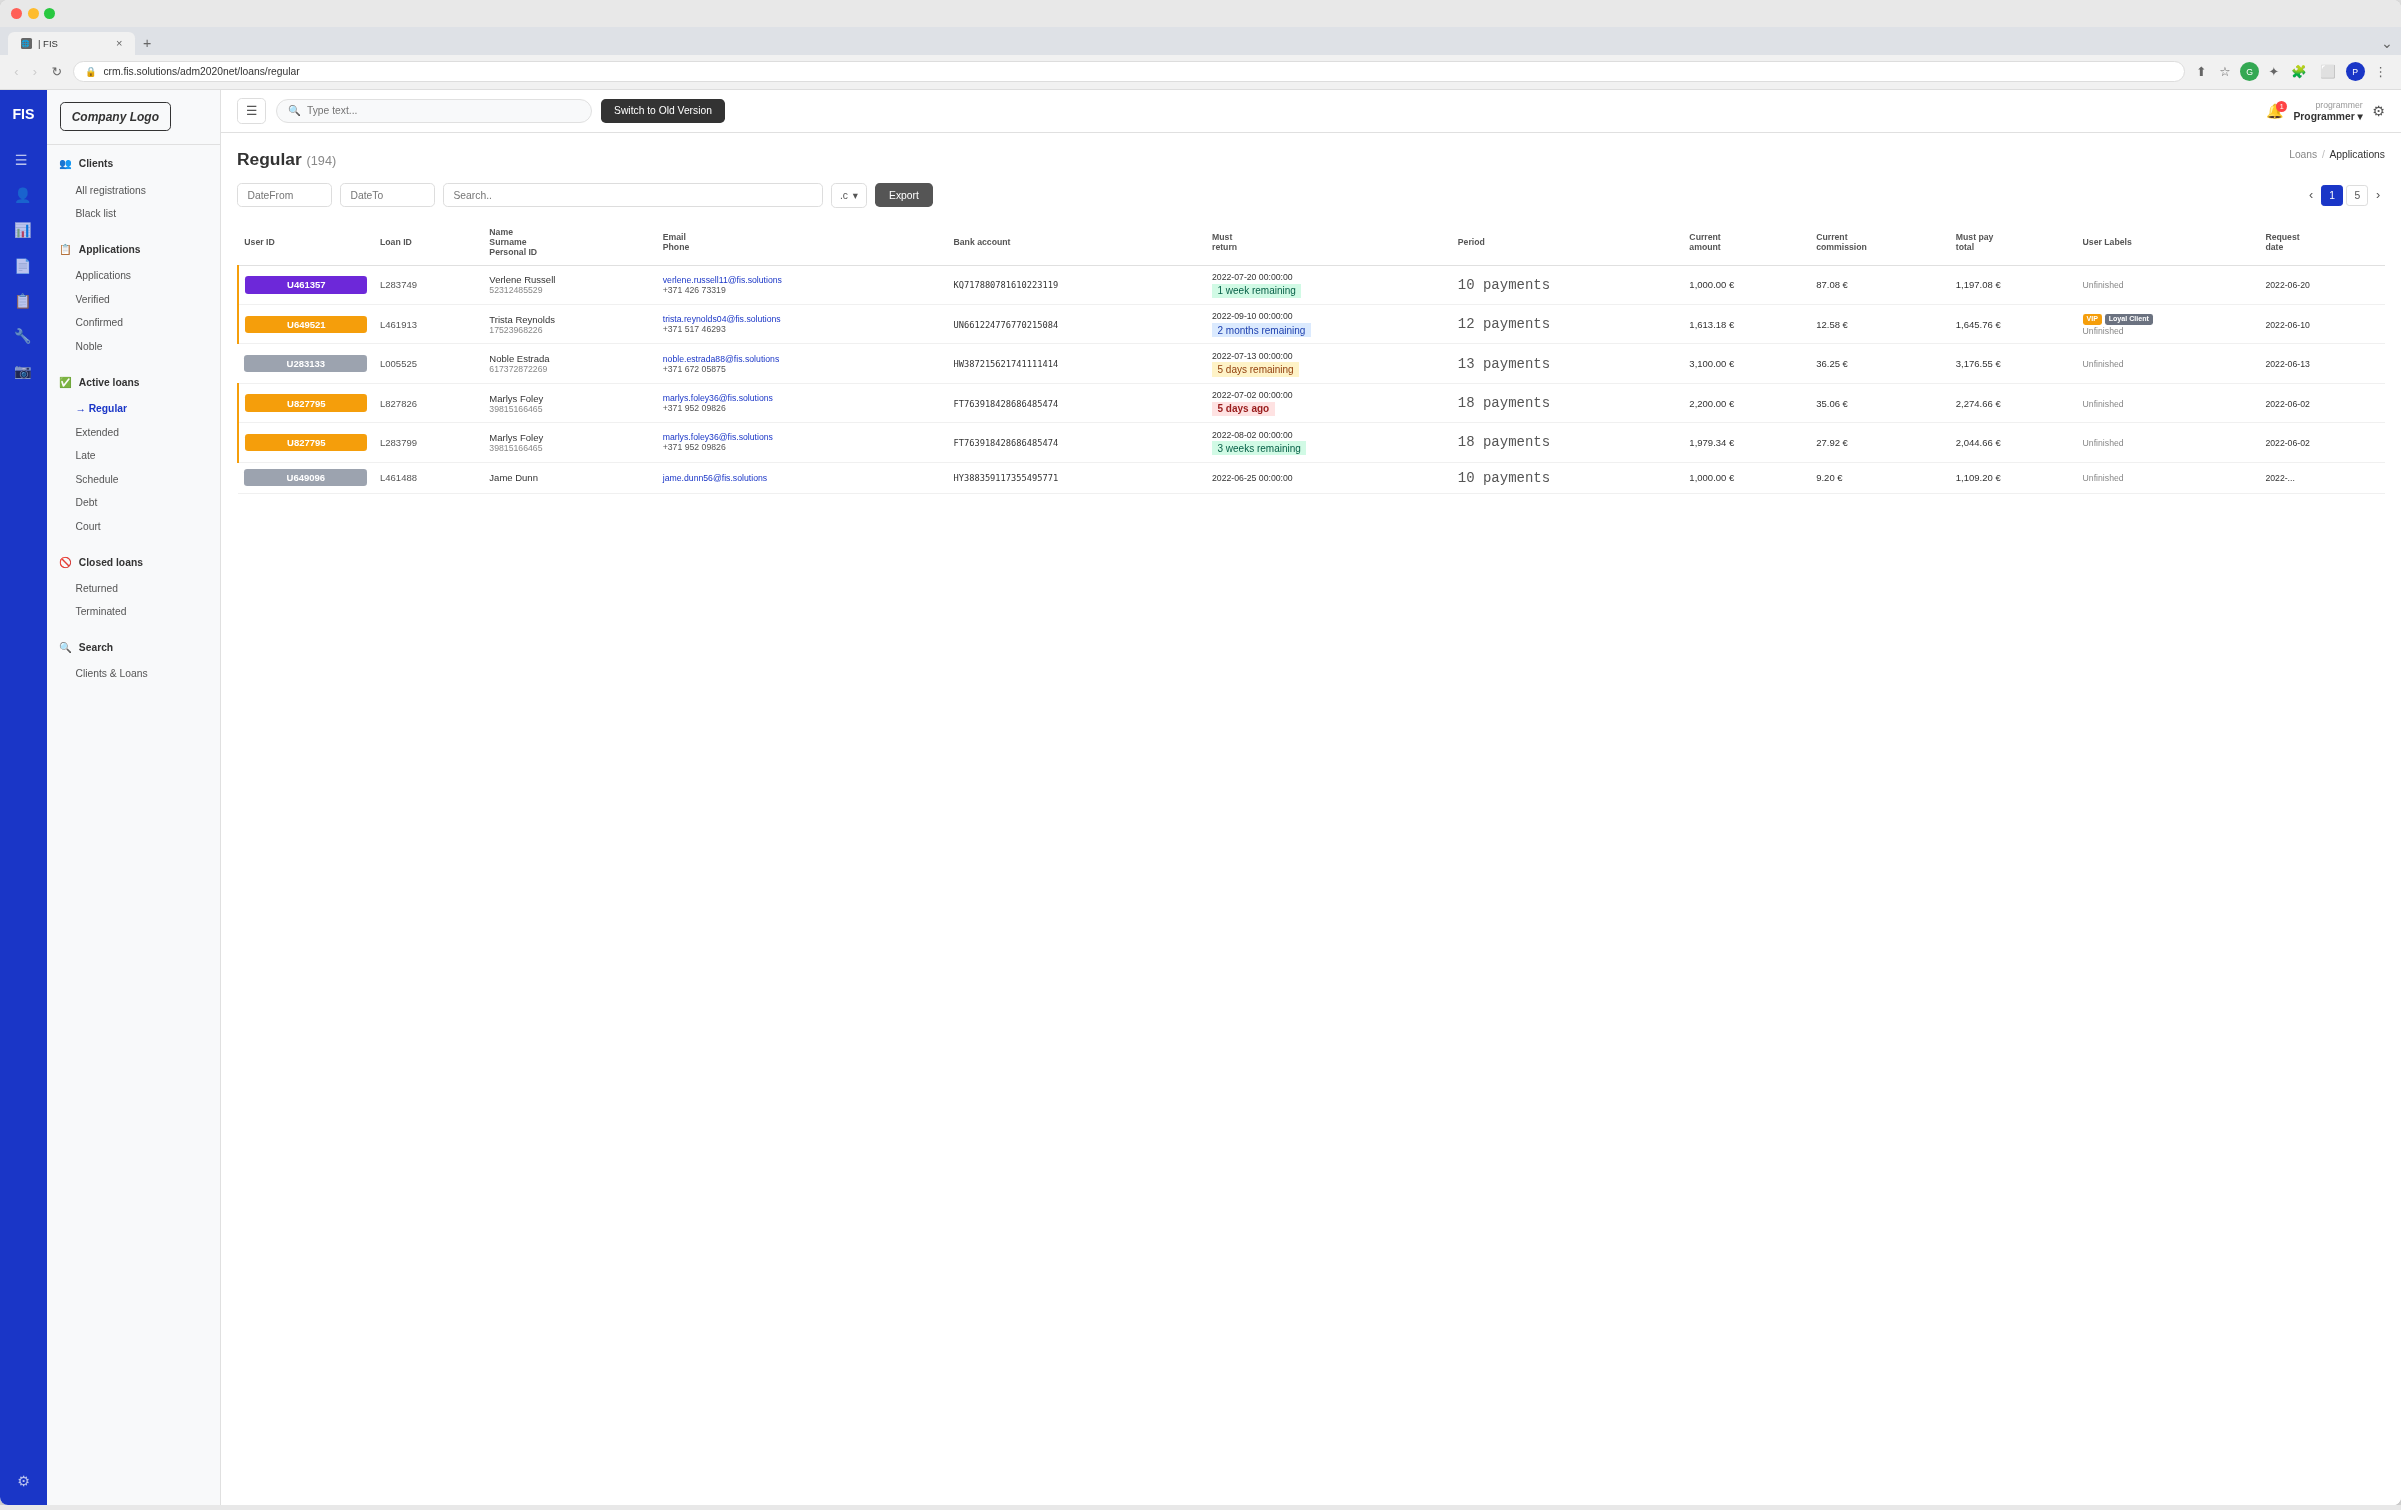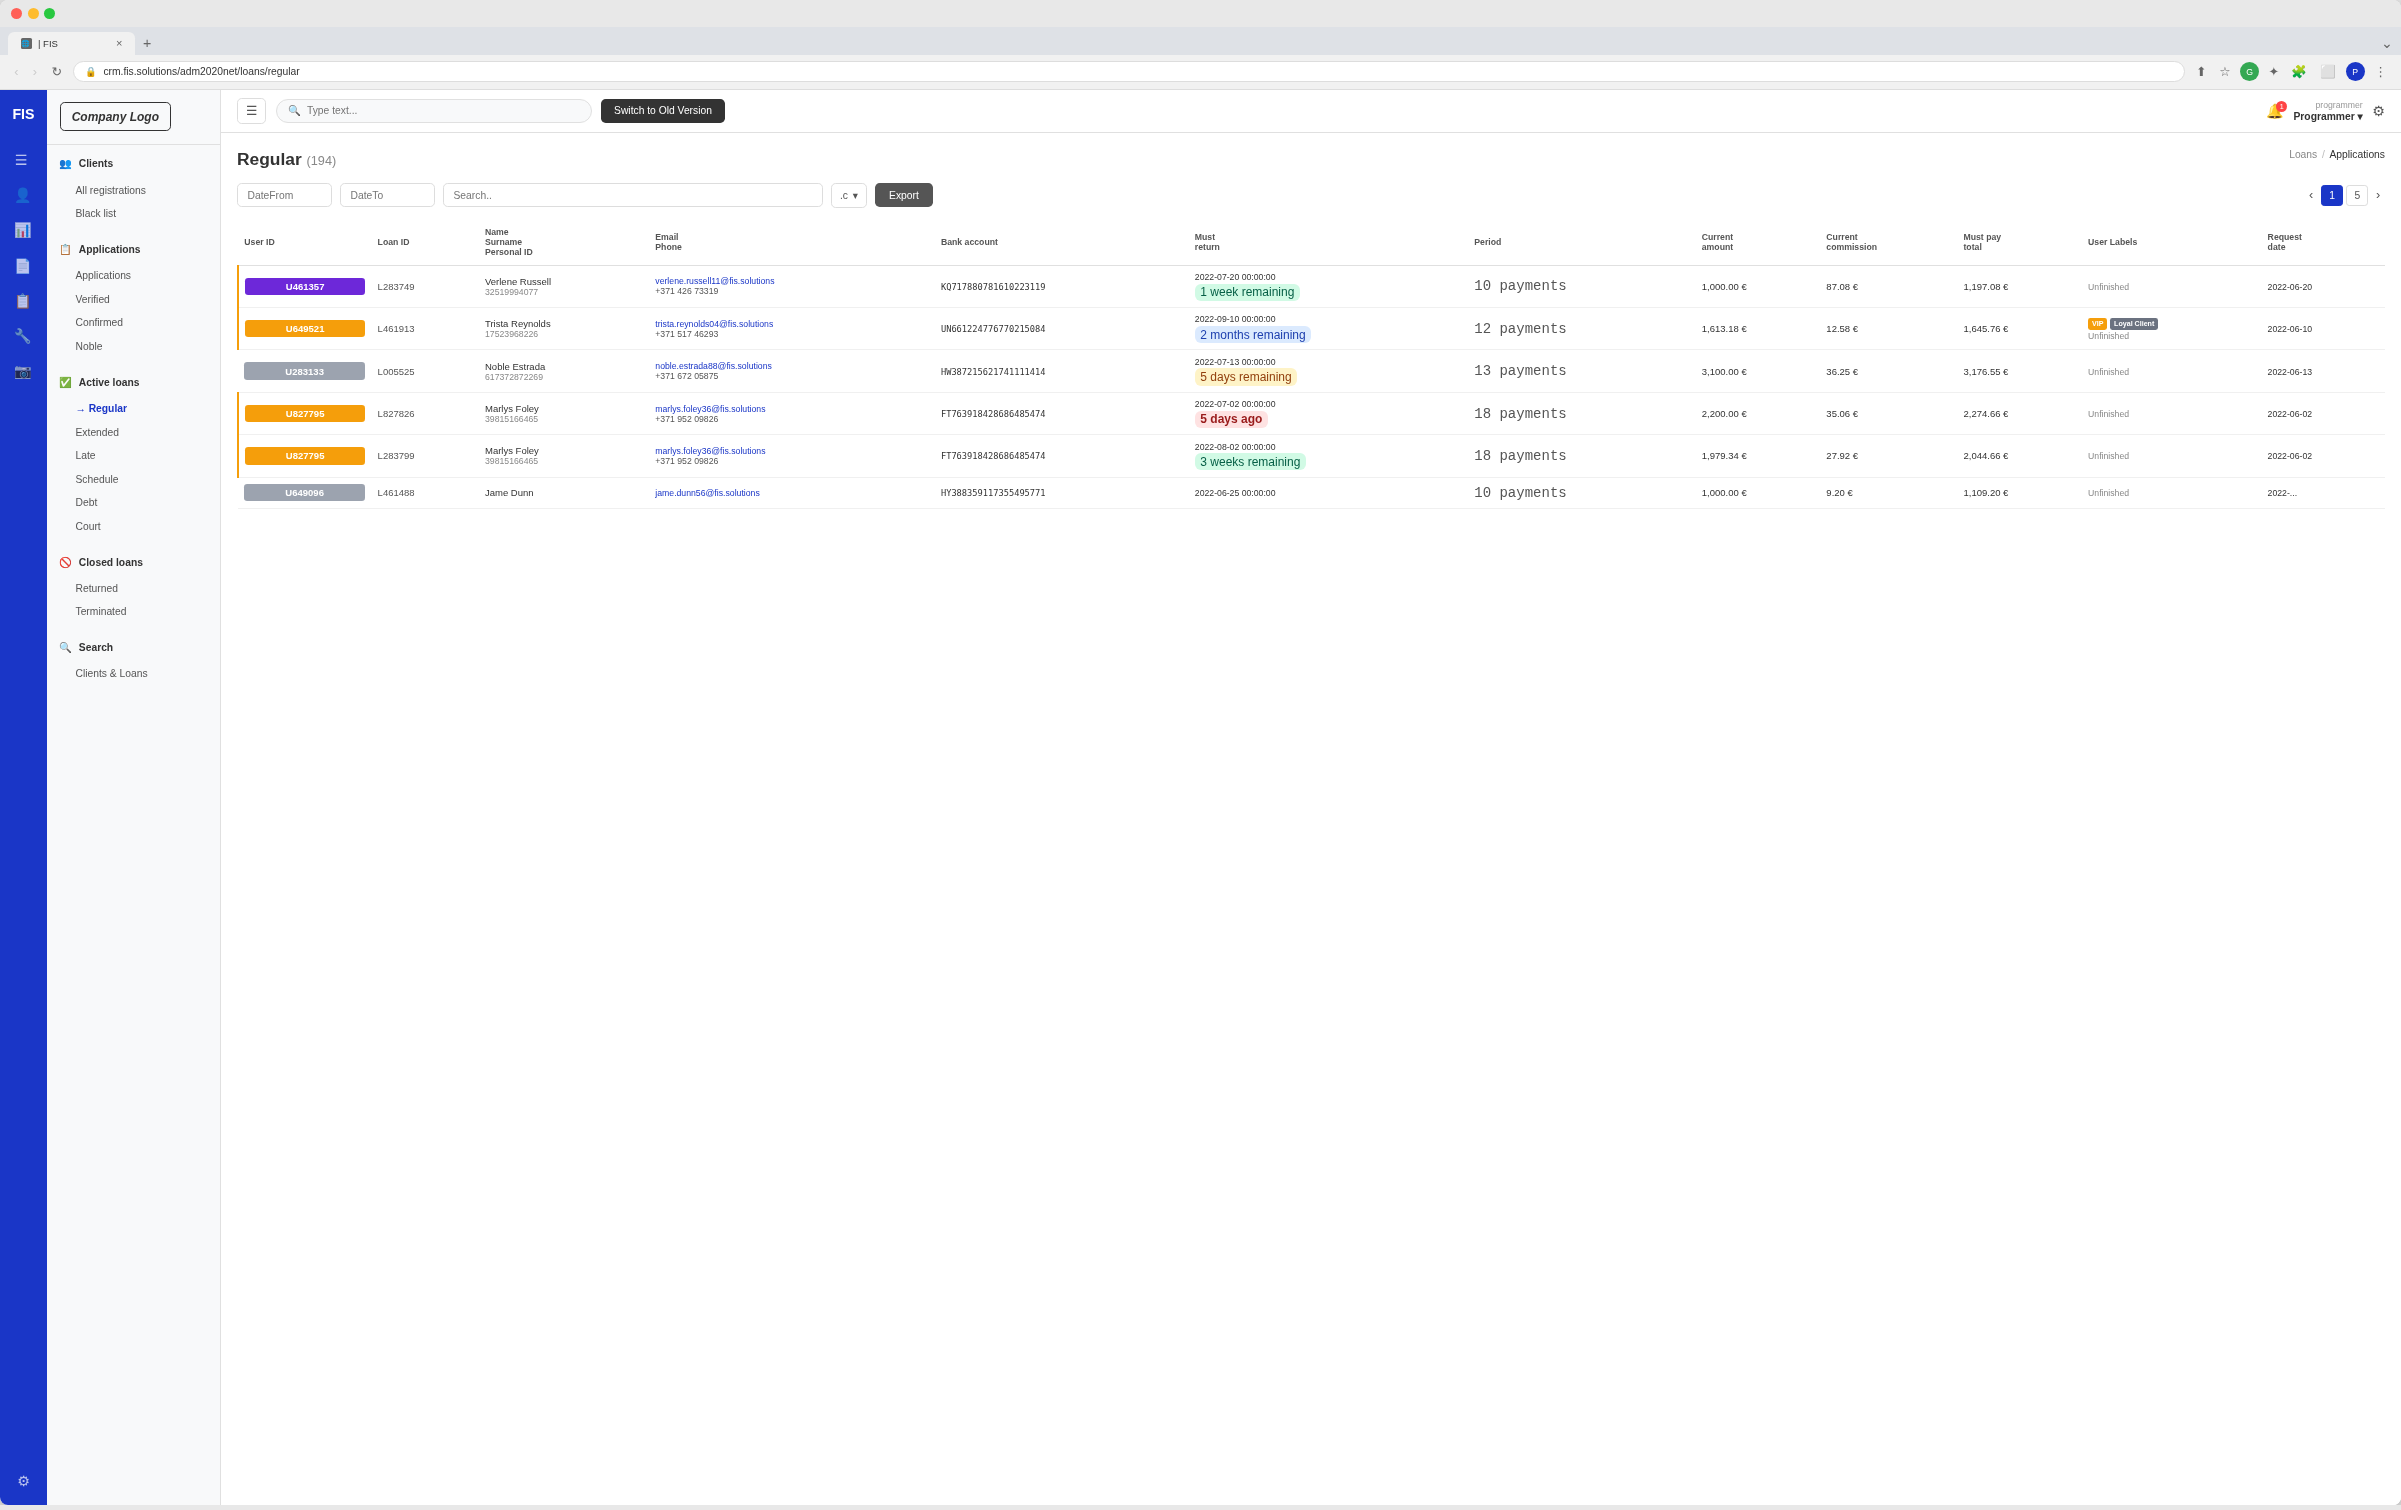--- a/index.html
+++ b/index.html
@@ -88,21 +88,21 @@
     .data-table th { padding: 8px 6.3px; text-align: left; font-weight: 600; color: #555; border-bottom: 0.8px solid #e0e0e0; white-space: nowrap; font-size: 8.7px; }
     .data-table td { padding: 6.3px 6.3px; border-bottom: 0.8px solid #f0f0f0; vertical-align: middle; }
     .user-id-cell { background: #f59e0b; color: white; font-weight: bold; font-size: 9.5px; padding: 3.2px 4.7px; border-radius: 3.2px; display: inline-block; text-align: center; min-width: 47px; }
     .loan-id { color: #555; font-size: 9.5px; }
     .name-cell .name { font-weight: 500; color: #333; }
     .name-cell .pid { font-size: 8.7px; color: #888; }
     .email-cell .email { color: #1a36c7; font-size: 8.7px; }
     .email-cell .phone { color: #555; font-size: 8.7px; }
     .bank-account { font-size: 8.7px; color: #333; font-family: monospace; }
     .date-cell { font-size: 8.7px; color: #333; }
-    .remaining-badge { font-size: 12px; border-radius: 6px; padding: 1.6px 5.5px; margin-top: 1.6px; display: inline-block; text-align: center; }
+    .remaining-badge { font-size: 10px; border-radius: 0; padding: 1.6px 5.5px; margin-top: 1.6px; display: inline-block; text-align: center; }
     .remaining-green { background: #d1fae5; color: #065f46; }
     .remaining-orange { background: #fef3c7; color: #92400e; }
     .remaining-red { background: #fee2e2; color: #991b1b; font-weight: bold; }
     .remaining-blue { background: #dbeafe; color: #1e40af; }
     .payments { font-size: 14px; color: #555; font-family: Liberation Mono, monospace; }
     .amount { font-size: 9.5px; color: #333; white-space: nowrap; }
     .status-text { font-size: 8.7px; color: #888; }
     .vip-badge { background: #f59e0b; color: white; font-size: 7.1px; font-weight: bold; padding: 1.6px 4px; border-radius: 2.4px; display: inline-block; }
     .loyal-badge { background: #6b7280; color: white; font-size: 7.1px; font-weight: bold; padding: 1.6px 4px; border-radius: 2.4px; display: inline-block; }
     .row-orange { border-left: 2.4px solid #f59e0b; }
@@ -309,21 +309,21 @@
             <tr class="row-orange">
     <td class="uid-col">
       <div class="td-user">
         <span class="user-id-cell" style="background:#6d28d9">U461357</span>
       </div>
     </td>
     <td><span class="loan-id">L283749</span></td>
     <td>
       <div class="name-cell">
         <div class="name">Verlene Russell</div>
-        <div class="pid">32519994077</div>
+        <div class="pid">52312485529</div>
       </div>
     </td>
     <td>
       <div class="email-cell">
         <div class="email">verlene.russell11@fis.solutions</div>
         <div class="phone">+371 426 73319</div>
       </div>
     </td>
     <td><span class="bank-account">KQ717880781610223119</span></td>
     <td>

